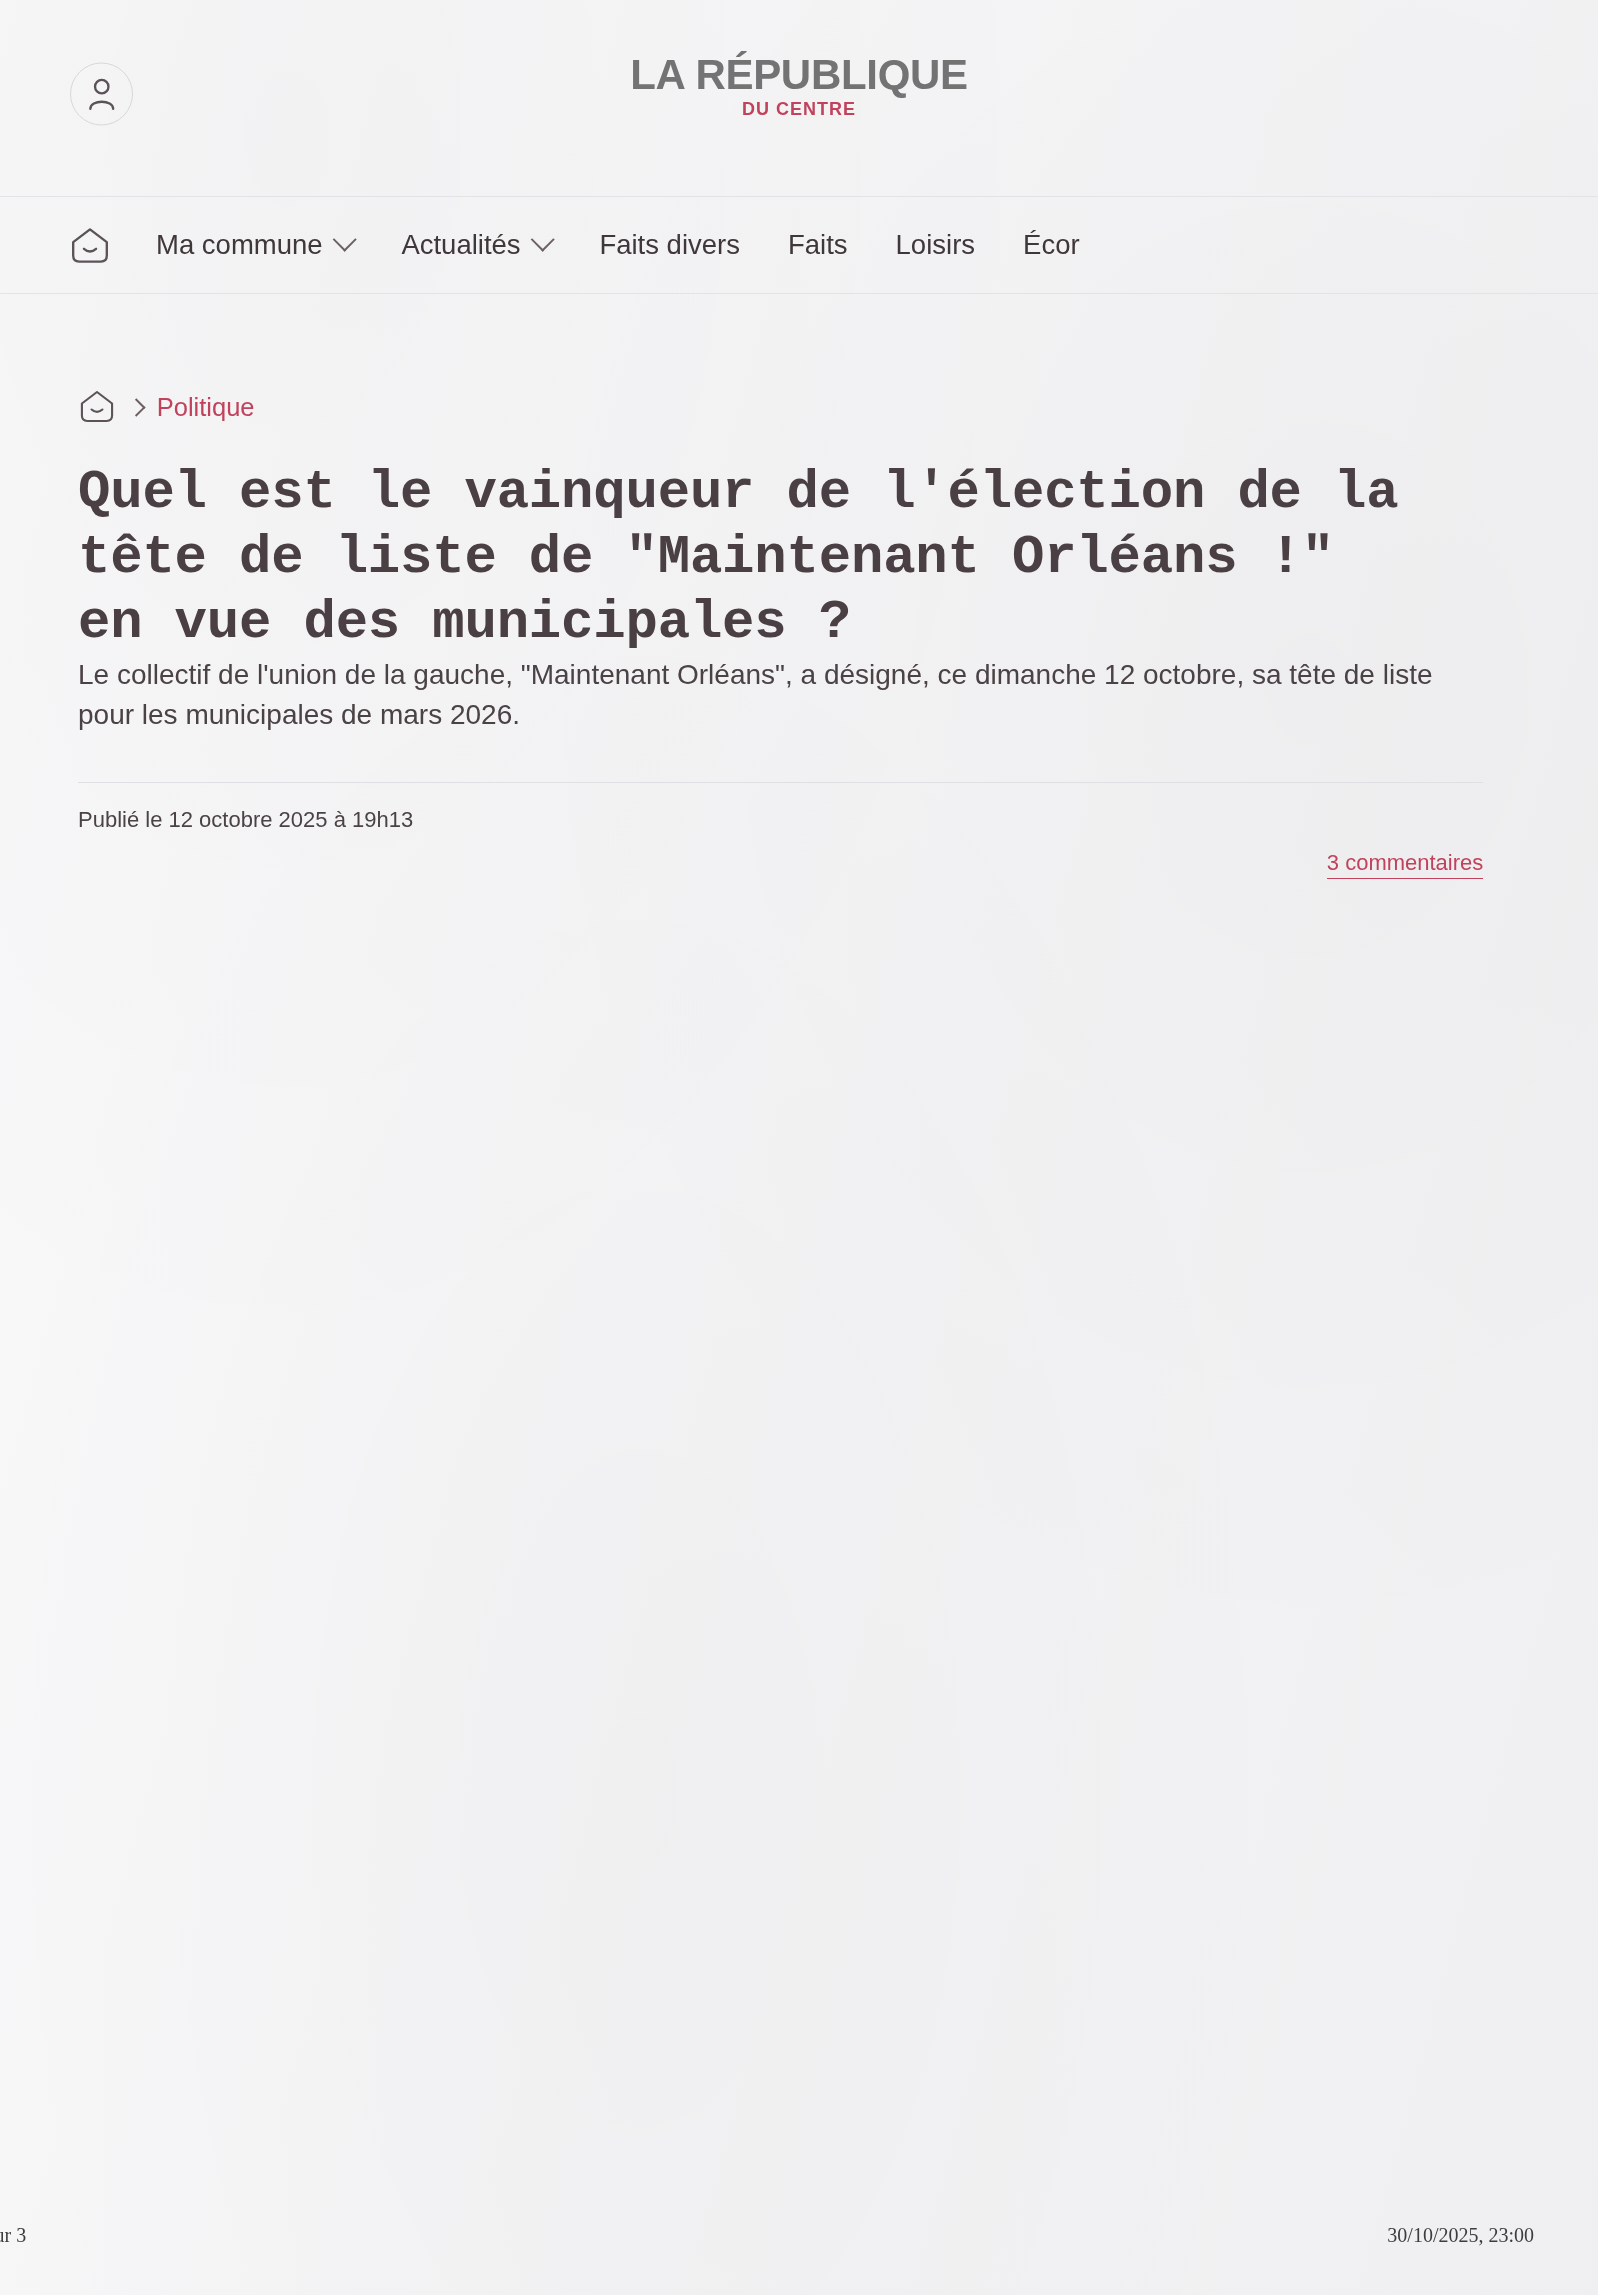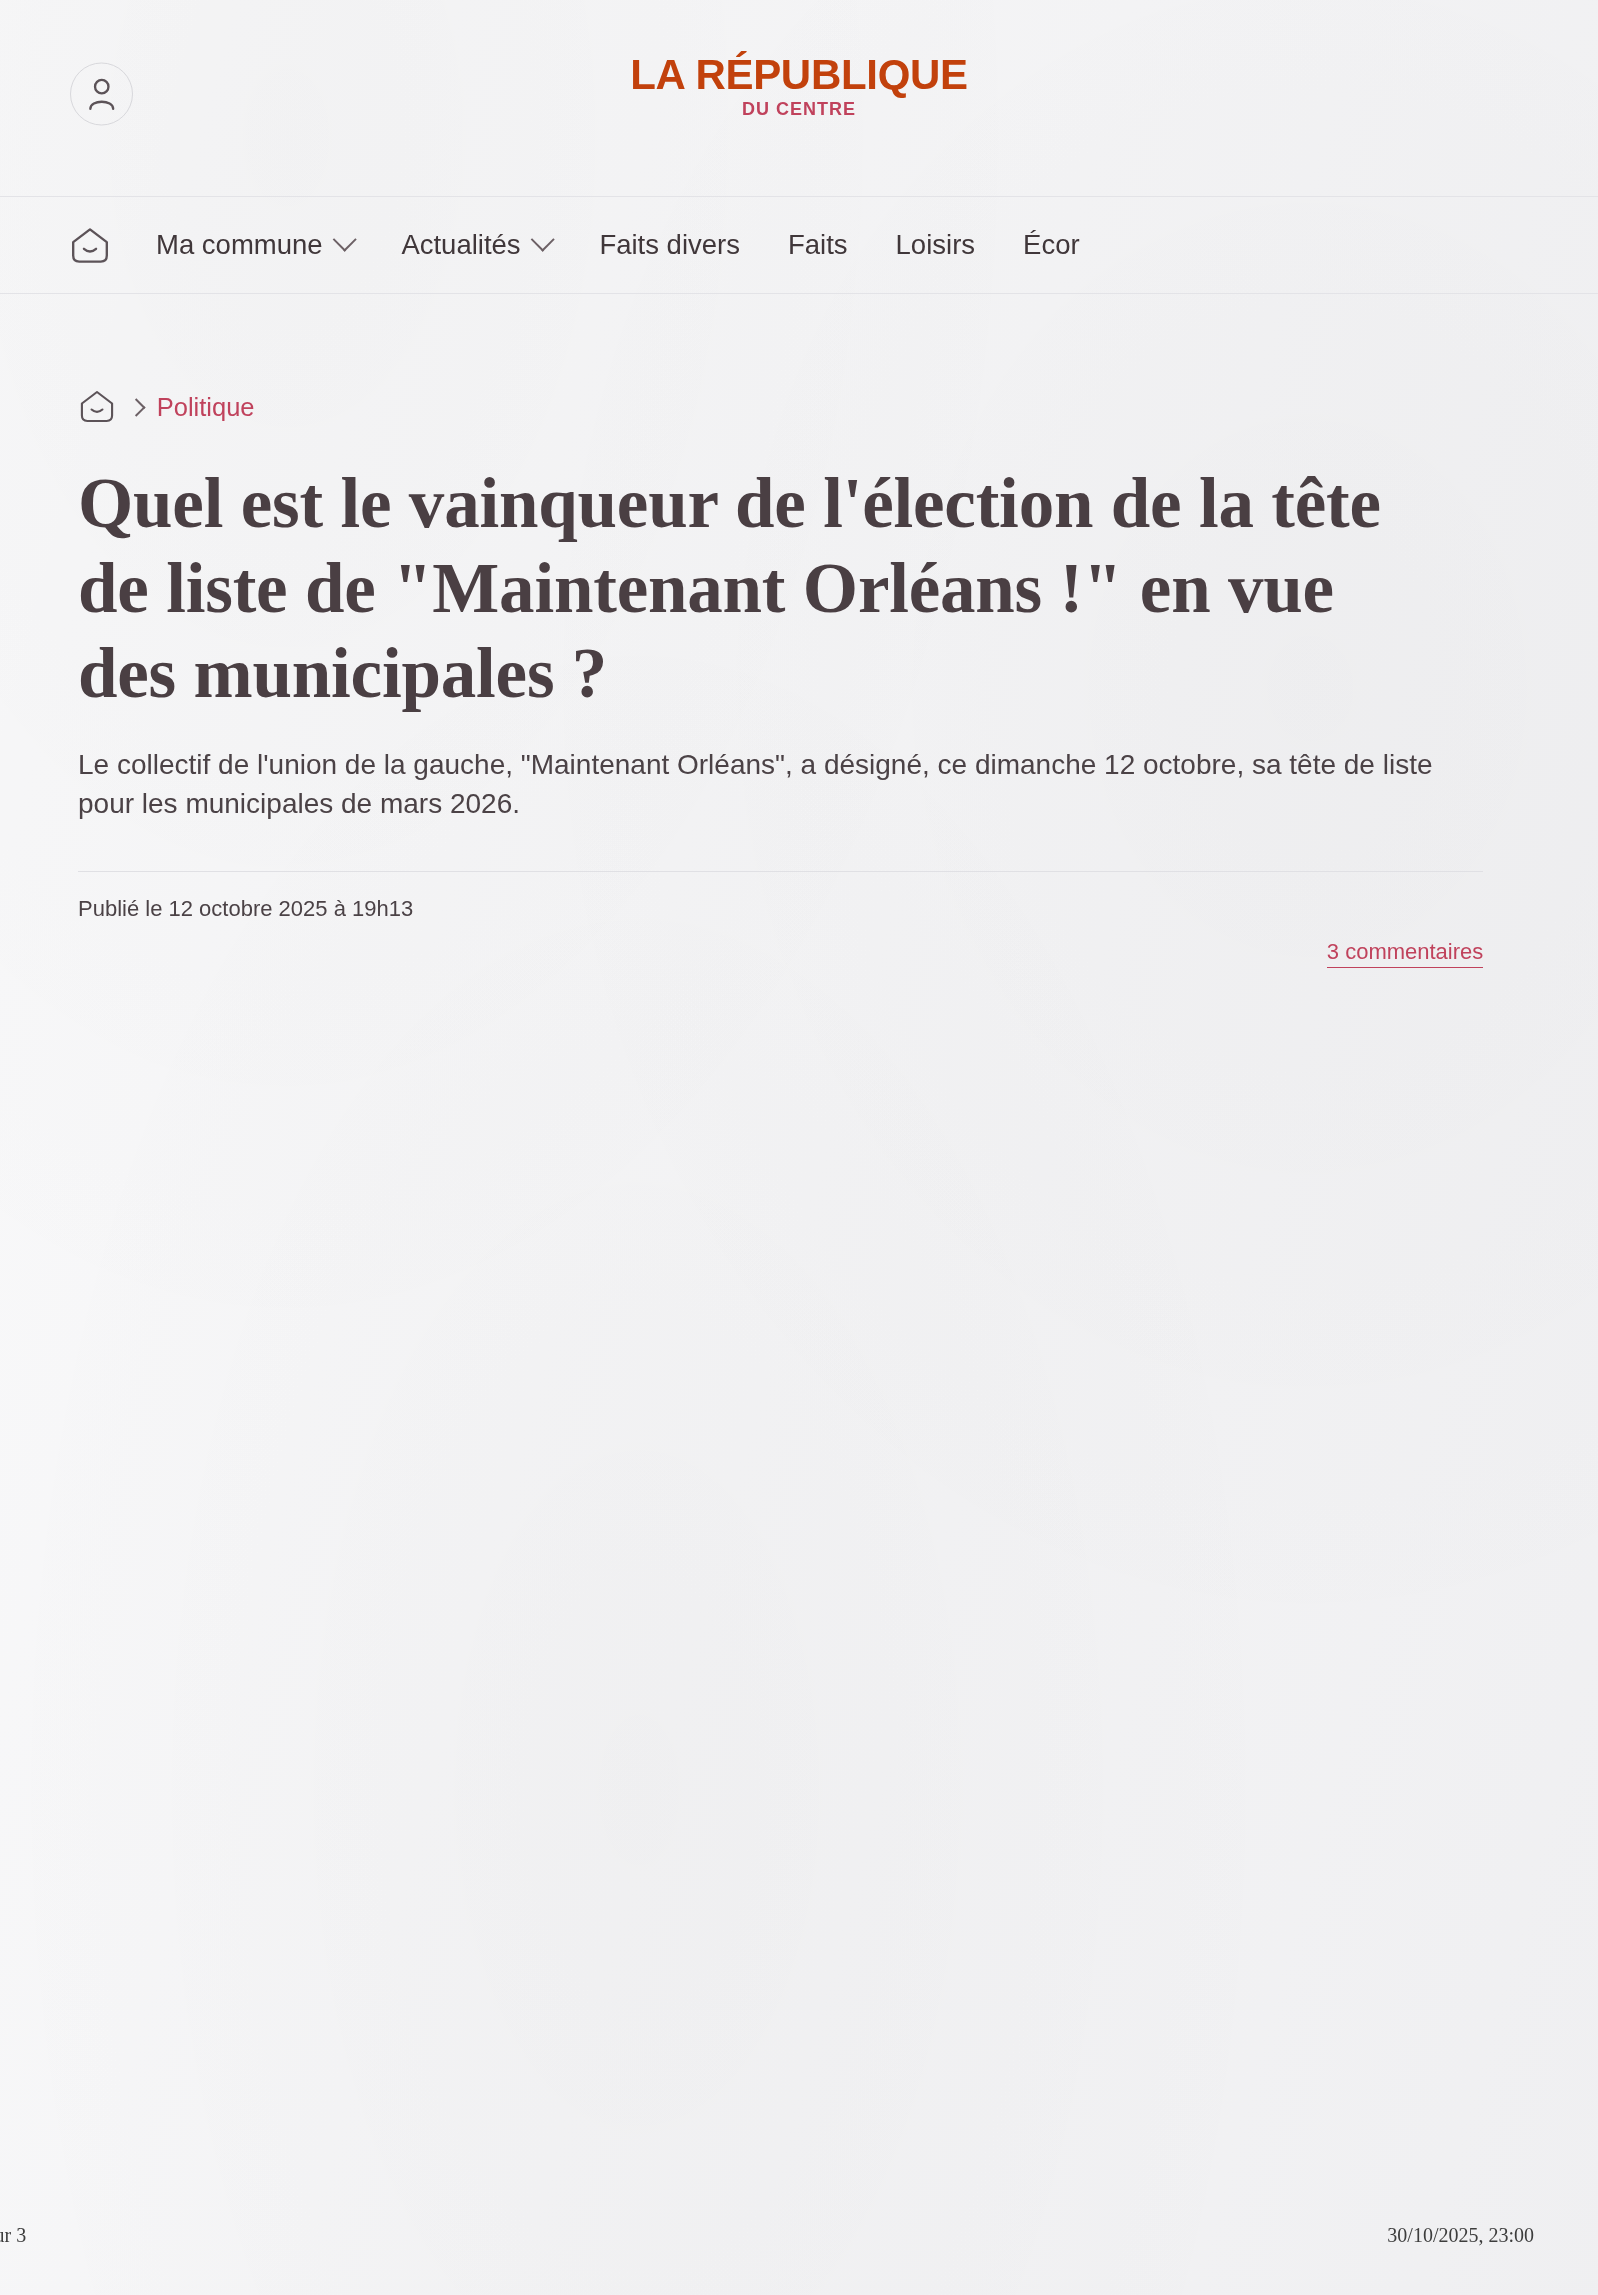--- a/index.html
+++ b/index.html
@@ -62,21 +62,21 @@
     transform: translate(-50%, -50%);
     text-align: center;
     color: #c0425c;
     line-height: 1;
   }
   .brand-main {
     font-family: "Liberation Sans", sans-serif;
     font-weight: 700;
     font-size: 42px;
     letter-spacing: -0.3px;
-    color: #c2410c;
+    color: #737373;
   }
   .brand-sub {
     font-family: "Liberation Sans", sans-serif;
     font-weight: 700;
     font-size: 18px;
     letter-spacing: 1px;
     color: #c0425c;
     margin-top: 4px;
   }
 
@@ -142,28 +142,27 @@
     border-right: 2.7px solid #6c6065;
     border-top: 2.7px solid #6c6065;
     transform: rotate(45deg);
   }
   .breadcrumb-link {
     color: #c0425c;
     font-size: 25.5px;
   }
 
   h1.headline {
-    font-family: Liberation Serif, serif;
+    font-family: Liberation Mono, monospace;
     font-weight: 700;
-    font-size: 71px;
+    font-size: 54px;
     line-height: 1.2;
     color: #4a3f43;
     letter-spacing: -0.2px;
     max-width: 1348px;
-    margin-bottom: 28px;
   }
 
   p.standfirst {
     font-size: 28px;
     line-height: 1.42;
     color: #4b4246;
     max-width: 1394px;
     margin-bottom: 47px;
   }
 

